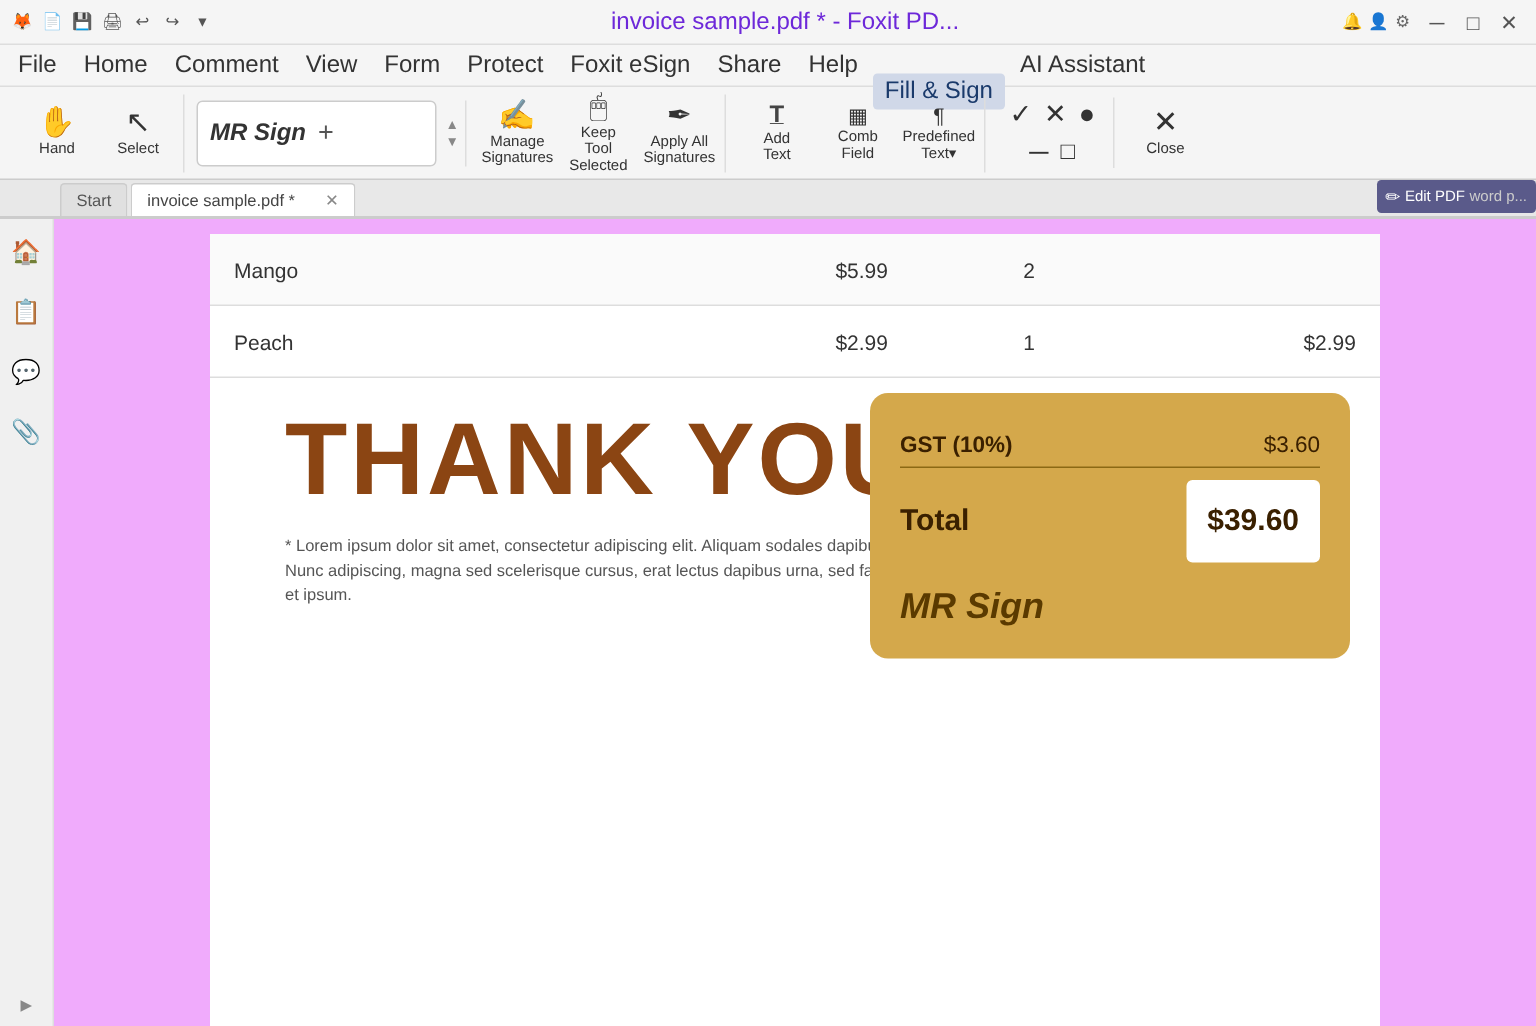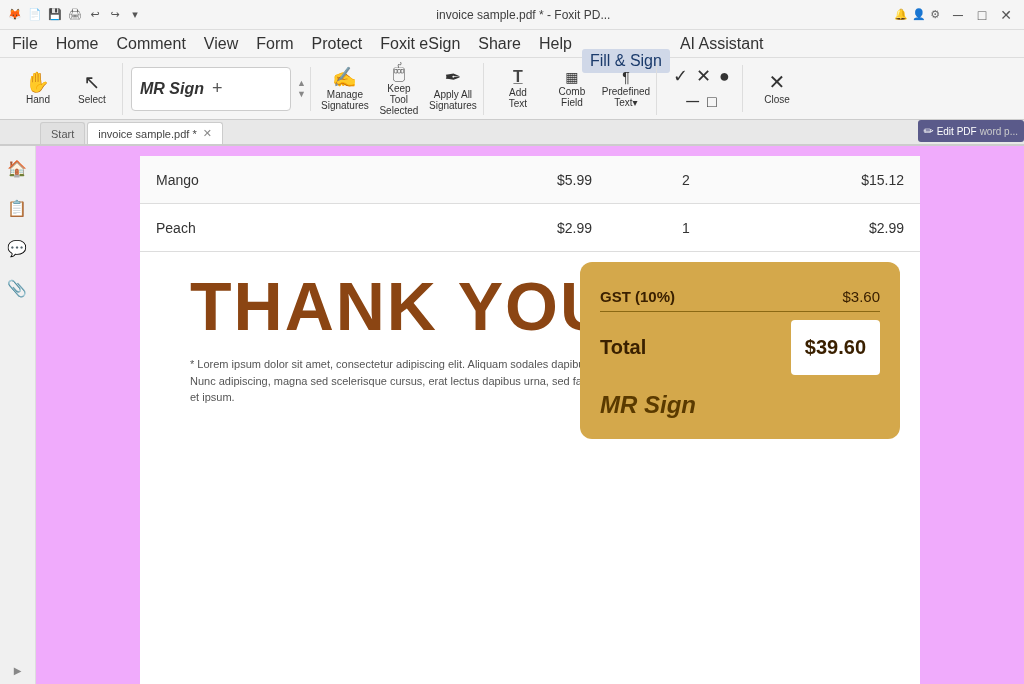--- a/index.html
+++ b/index.html
@@ -11,21 +11,21 @@
       background: #f5f5f5;
       display: flex;
       align-items: center;
       padding: 0 8px;
       border-bottom: 1px solid #ddd;
       font-size: 12px;
       color: #333;
     }
     .title-bar-icons { display: flex; gap: 6px; margin-right: 10px; }
     .title-bar-icon { width: 14px; height: 14px; display: flex; align-items: center; justify-content: center; font-size: 11px; color: #555; cursor: pointer; }
-    .title-bar-title { flex: 1; text-align: center; font-size: 12px; color: #404040; }
+    .title-bar-title { flex: 1; text-align: center; font-size: 16px; color: #6d28d9; }
     .title-bar-controls { display: flex; gap: 4px; }
     .title-bar-control { width: 20px; height: 20px; display: flex; align-items: center; justify-content: center; font-size: 14px; cursor: pointer; color: #555; }
 
     
     .menu-bar {
       height: 28px;
       background: #f5f5f5;
       display: flex;
       align-items: center;
       padding: 0 4px;
@@ -108,21 +108,21 @@
     .tab {
       height: 22px;
       padding: 0 10px;
       background: #f5f5f5;
       border: 1px solid #ccc;
       border-bottom: none;
       border-radius: 3px 3px 0 0;
       font-size: 11px;
       display: flex;
       align-items: center;
-      gap: 6px;
+      gap: 20px;
       cursor: pointer;
       color: #444;
       margin-top: 25px;
     }
     .tab.active { background: white; font-weight: 500; }
     .tab-close { font-size: 11px; color: #888; }
     .tab-start {
       height: 22px;
       padding: 0 10px;
       background: #e0e0e0;
@@ -458,21 +458,20 @@
 
   <div class="content-area">
     <div class="pdf-page">
 
       <div class="invoice-table">
 
         <div class="inv-row mango">
           <div class="inv-cell">Mango</div>
           <div class="inv-cell right">$5.99</div>
           <div class="inv-cell center">2</div>
-          <div class="inv-cell right">$15.12</div>
         </div>
 
         <div class="inv-row">
           <div class="inv-cell">Peach</div>
           <div class="inv-cell right">$2.99</div>
           <div class="inv-cell center">1</div>
           <div class="inv-cell right">$2.99</div>
         </div>
       </div>
 

